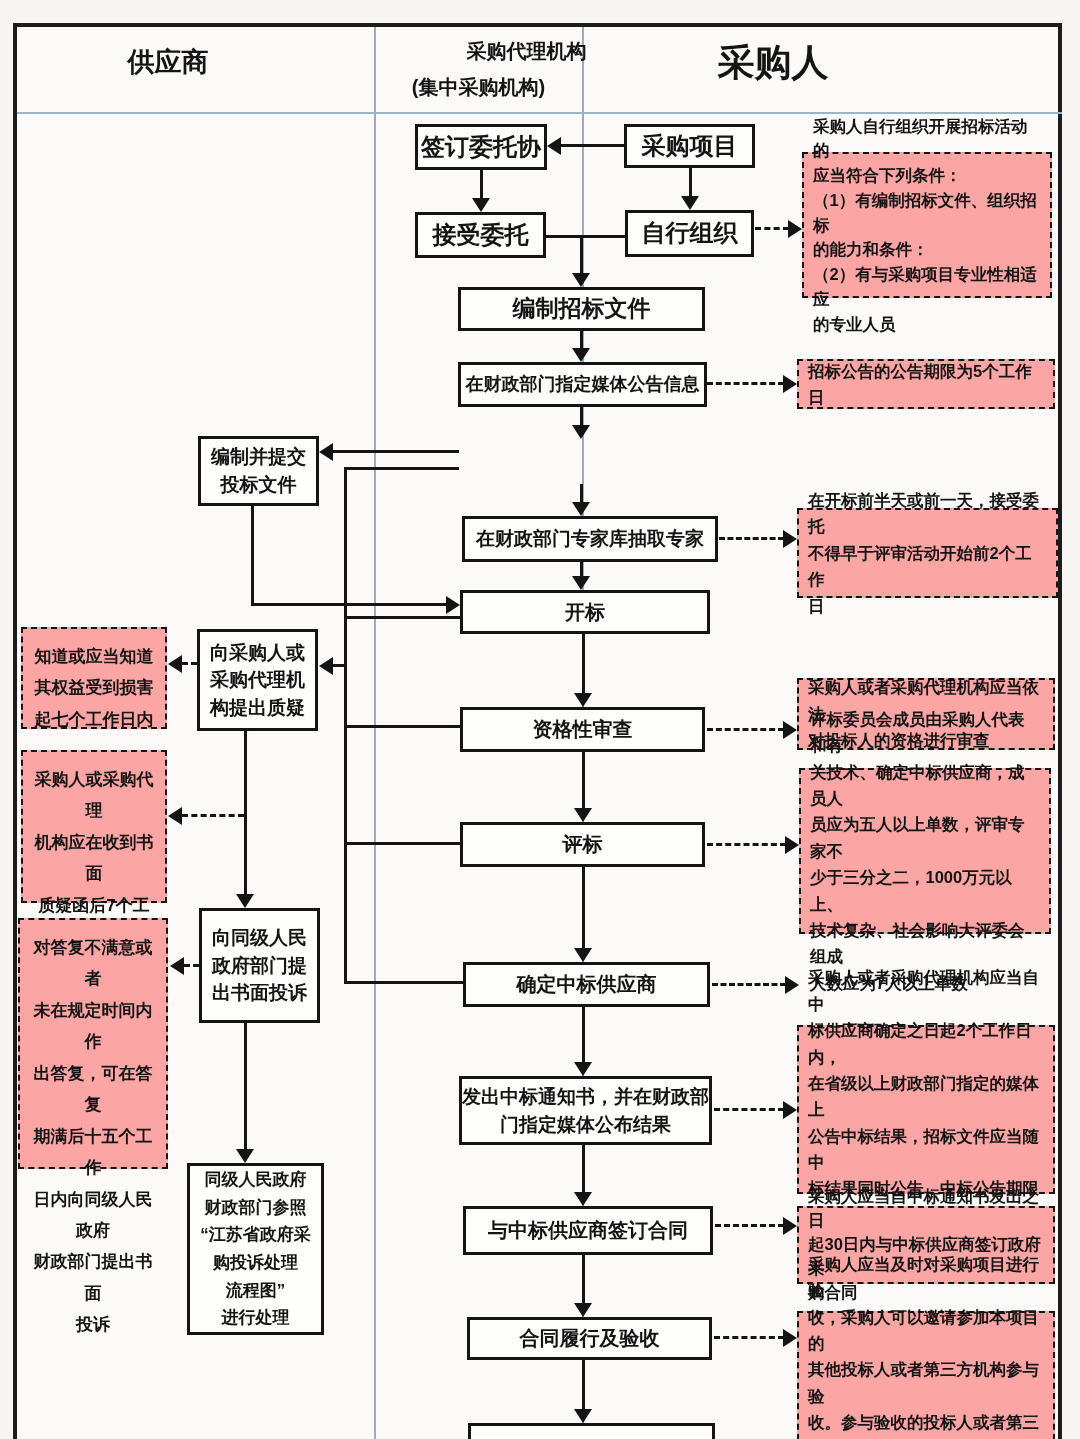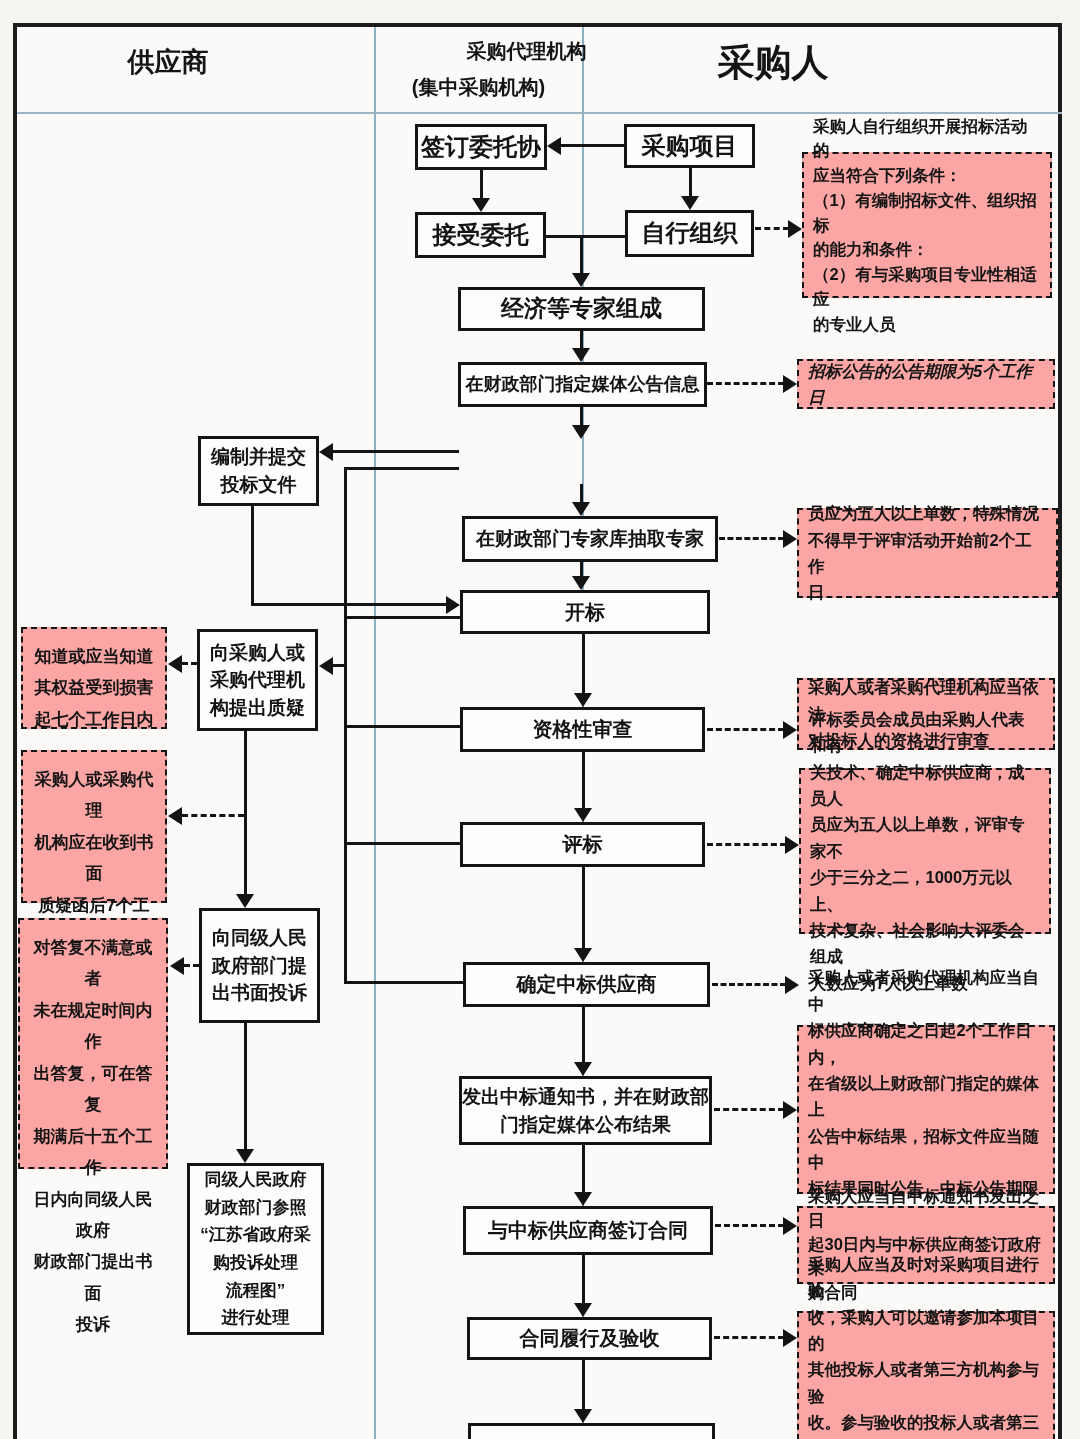--- a/index.html
+++ b/index.html
@@ -144,21 +144,21 @@
   <div class="box" style="left:624px;top:124px;width:131px;height:44px;font-size:24px;">
       <span class="ml">采购项目</span>
     </div>
   <div class="box" style="left:415px;top:212px;width:131px;height:46px;font-size:24px;">
       <span class="ml">接受委托</span>
     </div>
   <div class="box" style="left:625px;top:210px;width:129px;height:47px;font-size:24px;">
       <span class="ml">自行组织</span>
     </div>
   <div class="box" style="left:458px;top:287px;width:247px;height:44px;font-size:23px;">
-      <span class="ml">经济等专家组成</span>
+      <span class="ml">编制招标文件</span>
     </div>
   <div class="box" style="left:458px;top:362px;width:249px;height:45px;font-size:18px;">
       <span class="ml">在财政部门指定媒体公告信息</span>
     </div>
   <div class="box" style="left:198px;top:436px;width:121px;height:70px;font-size:19px;">
       <span class="ml">编制并提交
 投标文件</span>
     </div>
   <div class="box" style="left:462px;top:516px;width:256px;height:46px;font-size:19px;">
       <span class="ml">在财政部门专家库抽取专家</span>
@@ -206,25 +206,25 @@
   <div class="box" style="left:468px;top:1423px;width:247px;height:40px;"></div>
 
   <div class="note" style="left:802px;top:152px;width:250px;height:146px;line-height:1.5;">
       <span class="ml">采购人自行组织开展招标活动的
 应当符合下列条件：
 （1）有编制招标文件、组织招标
 的能力和条件：
 （2）有与采购项目专业性相适应
 的专业人员</span>
     </div>
-  <div class="note" style="left:797px;top:359px;width:258px;height:50px;font-style:italic;">
+  <div class="note" style="left:797px;top:359px;width:258px;height:50px;">
       <span class="ml">招标公告的公告期限为5个工作日</span>
     </div>
   <div class="note" style="left:797px;top:508px;width:261px;height:90px;">
-      <span class="ml">员应为五人以上单数，特殊情况
+      <span class="ml">在开标前半天或前一天，接受委托
 不得早于评审活动开始前2个工作
 日</span>
     </div>
   <div class="note" style="left:797px;top:678px;width:258px;height:72px;">
       <span class="ml">采购人或者采购代理机构应当依法
 对投标人的资格进行审查</span>
     </div>
   <div class="note" style="left:799px;top:768px;width:252px;height:166px;">
       <span class="ml">评标委员会成员由采购人代表和有
 关技术、确定中标供应商，成员人

